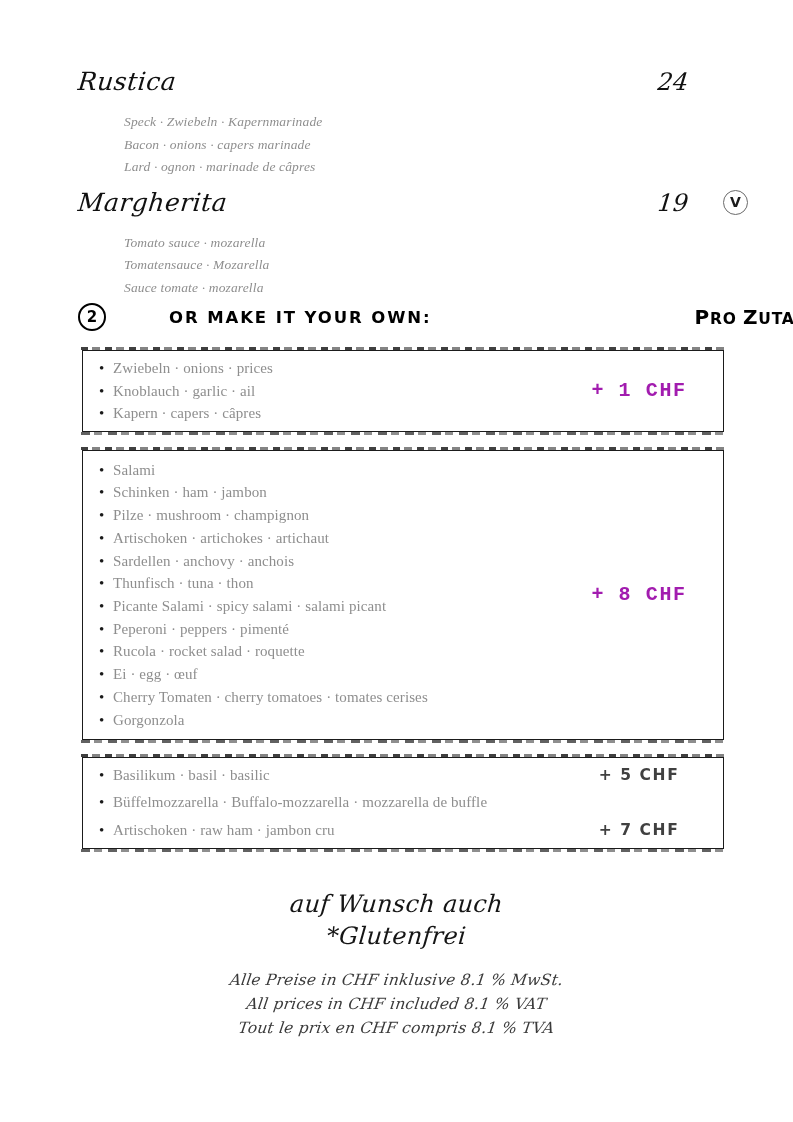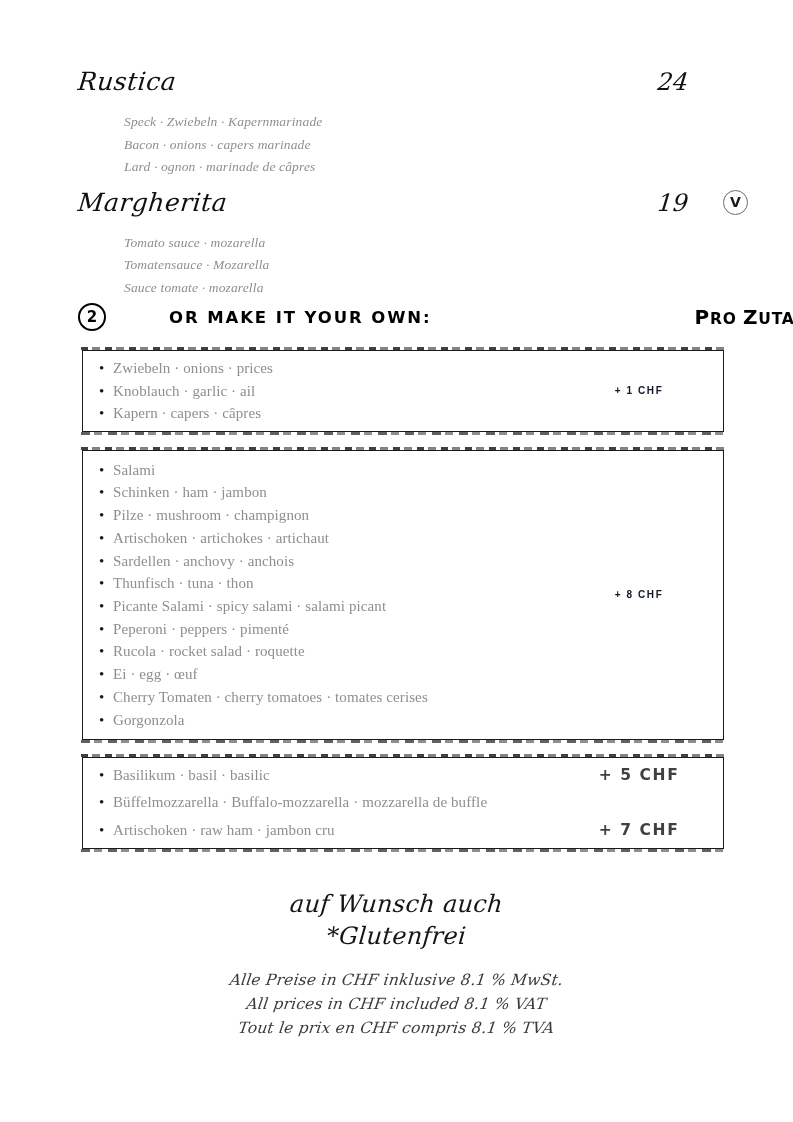--- a/index.html
+++ b/index.html
@@ -224,25 +224,25 @@
     left: 0;
     top: 0;
     color: #1a1a1a;
     font-size: 15px;
     line-height: 22.7px;
   }
   .box-price {
     flex: 0 0 auto;
     width: 168px;
     text-align: center;
-    font-family: Liberation Sans, sans-serif;
-    font-weight: 700;
-    font-size: 10px;
+    font-family: Liberation Mono, monospace;
+    font-weight: 700;
+    font-size: 20px;
     letter-spacing: 1.6px;
-    color: #0f172a;
+    color: #a21caf;
     line-height: 22.7px;
   }
 
   
   .row-list {
     width: 100%;
   }
   .box-row {
     display: flex;
     align-items: center;

